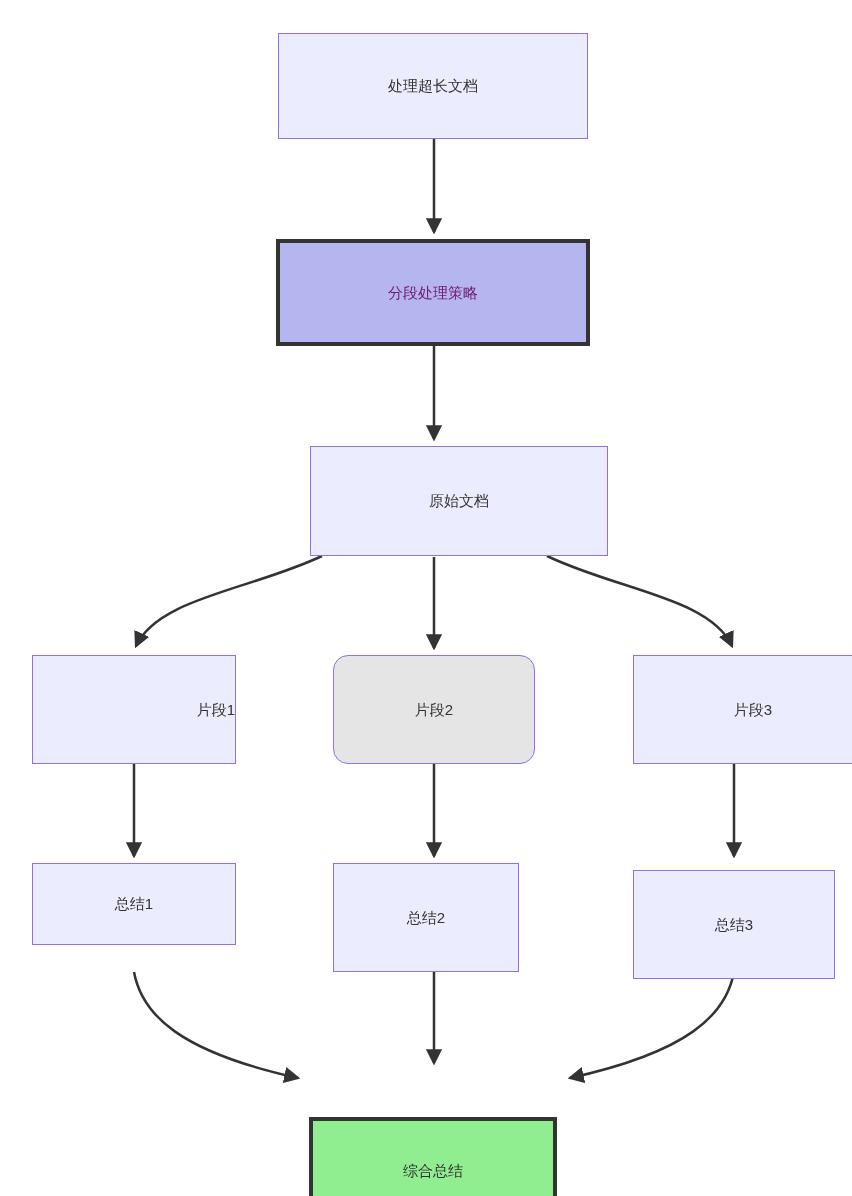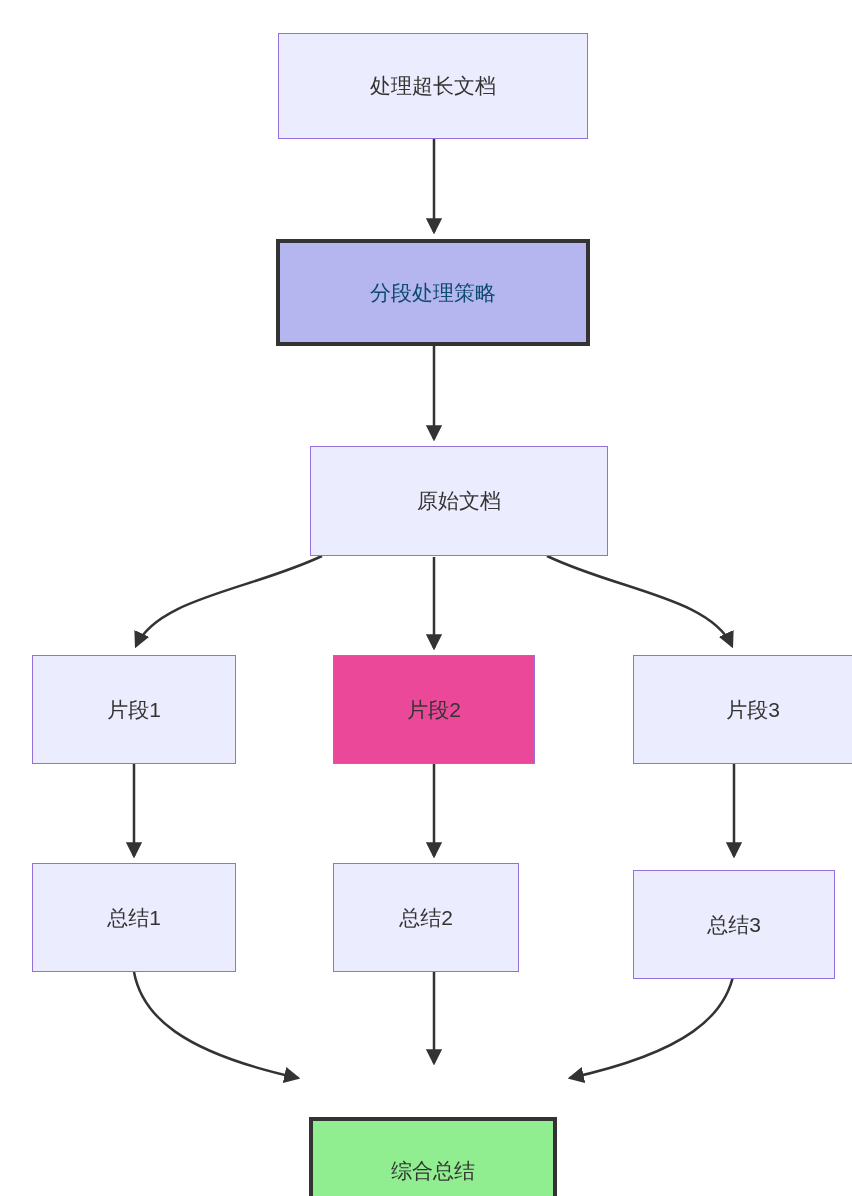--- a/index.html
+++ b/index.html
@@ -27,34 +27,34 @@
     stroke-width: 2.5px;
   }
   .node {
     position: absolute;
     box-sizing: border-box;
     display: flex;
     align-items: center;
     justify-content: center;
     border-style: solid;
     border-width: 1.5px;
-    font-size: 21px;
+    font-size: 15px;
     line-height: 1.3;
     color: #333333;
     text-align: center;
     border-radius: 0;
   }
   
   #n0 { left: 278px; top:  33px;  width: 310px; height: 106px; }
   #n1 { left: 276px; top: 239px;  width: 314px; height: 107px; }
   #n2 { left: 310px; top: 446px;  width: 298px; height: 110px; }
-  #n3 { left:  32px; top: 655px;  width: 204px; height: 109px; }
+  #n3 { left:  32px; top: 655px;  width: 204px; height: 109px; justify-content: flex-end; }
   #n4 { left: 333px; top: 655px;  width: 202px; height: 109px; }
   #n5 { left: 633px; top: 655px;  width: 240px; height: 109px; }
-  #n6 { left:  32px; top: 863px;  width: 204px; height: 109px; }
+  #n6 { left:  32px; top: 863px;  width: 204px; height: 82px; }
   #n7 { left: 333px; top: 863px;  width: 186px; height: 109px; text-align: center; }
   #n8 { left: 633px; top: 863px;  width: 202px; height: 109px; margin-top: 7px; }
   #n9 { left: 309px; top: 1070px; width: 248px; height: 108px; }
 </style>
 </head>
 <body>
 
 <div class="canvas" style="background-color: rgb(255, 255, 255);">
 
   <svg class="edges-layer" viewBox="0 0 852 1196" xmlns="http://www.w3.org/2000/svg">
@@ -72,30 +72,30 @@
     <path class="edge" d="M 434 764 L 434 856" marker-end="url(#arrowhead)" stroke="#333333"></path>
     <path class="edge" d="M 734 764 L 734 856" marker-end="url(#arrowhead)" stroke="#333333"></path>
     <path class="edge" d="M 134 972 C 142 1015, 180 1052, 298 1078" marker-end="url(#arrowhead)" stroke="#333333"></path>
     <path class="edge" d="M 434 972 L 434 1063" marker-end="url(#arrowhead)" stroke="#333333"></path>
     <path class="edge" d="M 734 972 C 726 1015, 688 1052, 570 1078" marker-end="url(#arrowhead)" stroke="#333333"></path>
   </svg>
 
   <div class="node" id="n0" style="background-color: rgb(236, 236, 255); border-color: rgb(147, 112, 219); border-width: 1.5px; color: rgb(51, 51, 51);">
     <span>处理超长文档</span>
   </div>
-  <div class="node" id="n1" style="background-color: rgb(181, 181, 240); border-color: rgb(51, 51, 51); border-width: 4px; color: #0c4a6e;">
+  <div class="node" id="n1" style="background-color: rgb(181, 181, 240); border-color: rgb(51, 51, 51); border-width: 4px; color: #701a75;">
     <span>分段处理策略</span>
   </div>
   <div class="node" id="n2" style="background-color: rgb(236, 236, 255); border-color: rgb(147, 112, 219); border-width: 1.5px; color: rgb(51, 51, 51);">
     <span>原始文档</span>
   </div>
   <div class="node" id="n3" style="background-color: rgb(236, 236, 255); border-color: rgb(147, 112, 219); border-width: 1.5px; color: rgb(51, 51, 51);">
     <span>片段1</span>
   </div>
-  <div class="node" id="n4" style="background-color: #ec4899; border-color: rgb(147, 112, 219); border-width: 1.5px; color: rgb(51, 51, 51);">
+  <div class="node" id="n4" style="background-color: #e5e5e5; border-color: rgb(147, 112, 219); border-width: 1.5px; color: rgb(51, 51, 51); border-radius: 15px;">
     <span>片段2</span>
   </div>
   <div class="node" id="n5" style="background-color: rgb(236, 236, 255); border-color: rgb(147, 112, 219); border-width: 1.5px; color: rgb(51, 51, 51);">
     <span>片段3</span>
   </div>
   <div class="node" id="n6" style="background-color: rgb(236, 236, 255); border-color: rgb(147, 112, 219); border-width: 1.5px; color: rgb(51, 51, 51);">
     <span>总结1</span>
   </div>
   <div class="node" id="n7" style="background-color: rgb(236, 236, 255); border-color: rgb(147, 112, 219); border-width: 1.5px; color: rgb(51, 51, 51);">
     <span>总结2</span>

